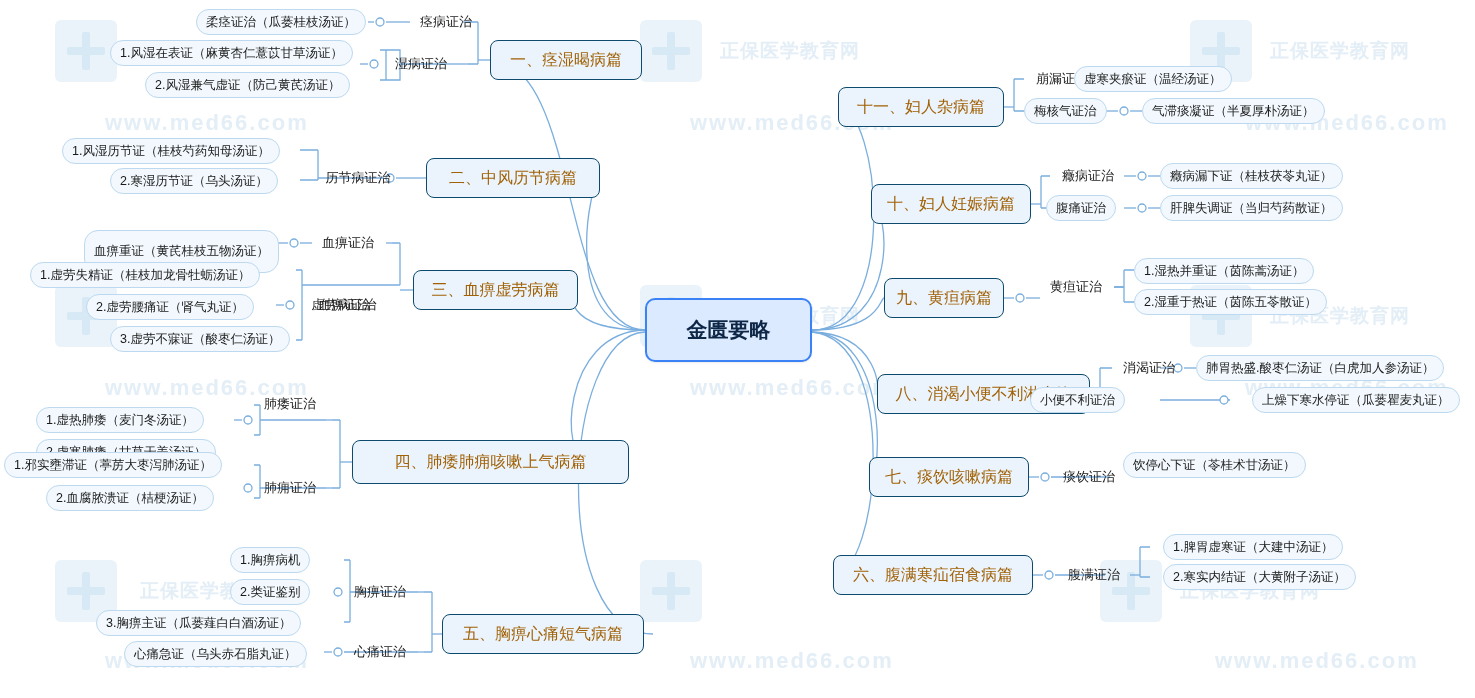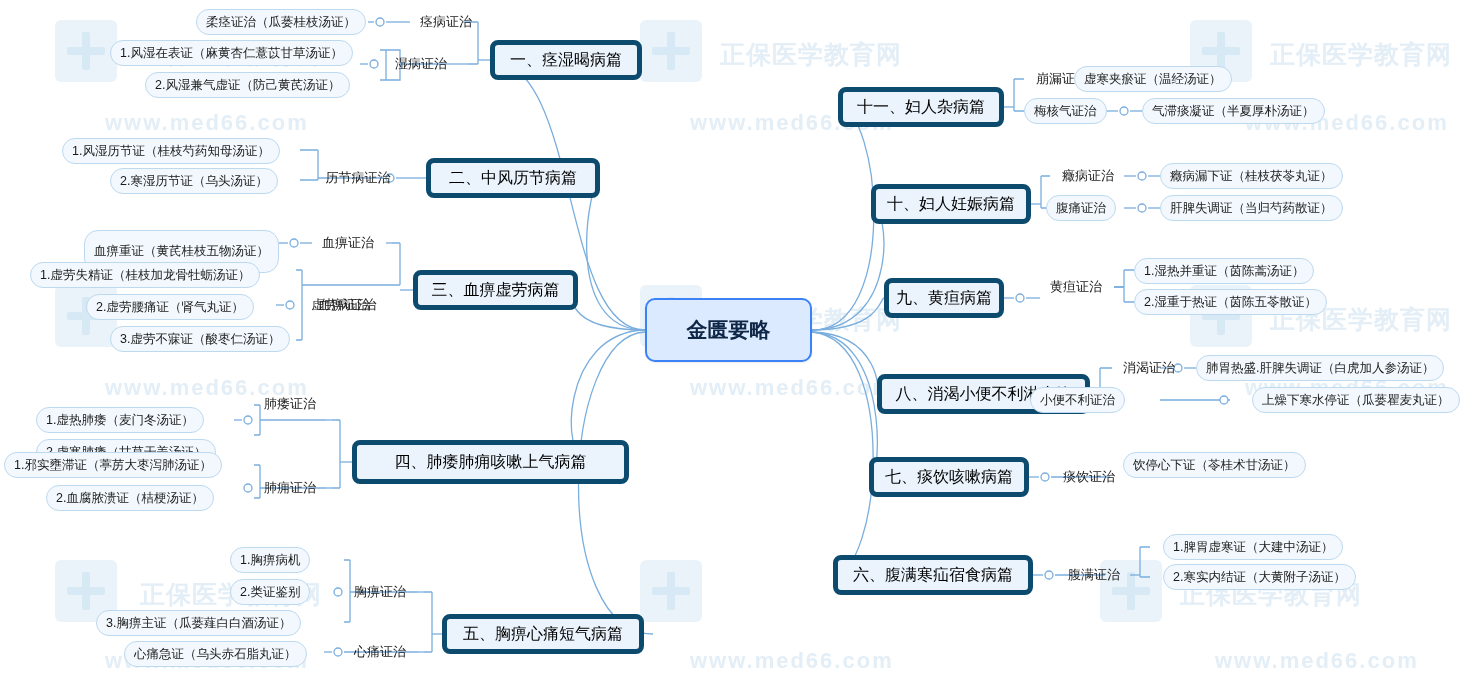--- a/index.html
+++ b/index.html
@@ -6,21 +6,21 @@
   body{
     width:1475px;height:698px;position:relative;overflow:hidden;
     background:#ffffff;
     font-family:"Liberation Sans","DejaVu Sans",sans-serif;
   }
   #root{position:absolute;left:0;top:0;width:1475px;height:698px;}
 
   
   .wm{position:absolute;pointer-events:none;user-select:none;}
   .wm-text{
-    color:#e3eef6;font-size:25px;font-weight:bold;letter-spacing:1px;
+    color:#e3eef6;font-size:19px;font-weight:bold;letter-spacing:1px;
     white-space:nowrap;font-family:"Liberation Sans",sans-serif;
   }
   .wm-url{
     color:#e3eef6;font-size:22px;font-weight:bold;letter-spacing:2px;
     white-space:nowrap;font-family:"Liberation Sans",sans-serif;
   }
   .wm-logo{
     width:62px;height:62px;border-radius:6px;
     background:#eaf3f9;
     position:absolute;
@@ -43,22 +43,22 @@
     display:flex;align-items:center;justify-content:center;
     white-space:nowrap;
     color:#1a1a1a;
   }
   .center{
     background:#dbeafe;border:2px solid #3b82f6;border-radius:10px;
     font-size:21px;font-weight:bold;color:#0f2747;
     box-shadow:0 1px 2px rgba(0,0,0,.08);
   }
   .lvl1{
-    background:#ebf4fd;border:5px solid #0c4a6e;border-radius:8px;
-    font-size:16px;color:#000000;
+    background:#ebf4fd;border:1px solid #0c4a6e;border-radius:8px;
+    font-size:16px;color:#a16207;
   }
   .lvl2{
     font-size:13px;color:#1a1a1a;background:transparent;border:none;
   }
   .lvl3{
     background:#f2f8fd;border:1px solid #bcd9ef;border-radius:14px;
     font-size:12.5px;color:#1a1a1a;padding:0 9px;
   }
 </style>
 </head>
@@ -307,21 +307,21 @@
   <div class="node lvl2" style="left:1058px;top:563px;width:72px;height:24px;">腹满证治</div>
   <div class="node lvl3" style="left:1163px;top:534px;height:26px;">1.脾胃虚寒证（大建中汤证）</div>
   <div class="node lvl3" style="left:1163px;top:564px;height:26px;">2.寒实内结证（大黄附子汤证）</div>
 
   <div class="node lvl1" style="left:869px;top:457px;width:160px;height:40px;">七、痰饮咳嗽病篇</div>
   <div class="node lvl2" style="left:1053px;top:465px;width:72px;height:24px;">痰饮证治</div>
   <div class="node lvl3" style="left:1123px;top:452px;height:26px;">饮停心下证（苓桂术甘汤证）</div>
 
   <div class="node lvl1" style="left:877px;top:374px;width:213px;height:40px;">八、消渴小便不利淋病篇</div>
   <div class="node lvl2" style="left:1113px;top:356px;width:72px;height:24px;">消渴证治</div>
-  <div class="node lvl3" style="left:1196px;top:355px;height:26px;">肺胃热盛.肝脾失调证（白虎加人参汤证）</div>
+  <div class="node lvl3" style="left:1196px;top:355px;height:26px;">肺胃热盛.酸枣仁汤证（白虎加人参汤证）</div>
   <div class="node lvl3" style="left:1030px;top:387px;height:26px;">小便不利证治</div>
   <div class="node lvl3" style="left:1252px;top:387px;height:26px;">上燥下寒水停证（瓜蒌瞿麦丸证）</div>
 
   <div class="node lvl1" style="left:884px;top:278px;width:120px;height:40px;">九、黄疸病篇</div>
   <div class="node lvl2" style="left:1040px;top:275px;width:72px;height:24px;">黄疸证治</div>
   <div class="node lvl3" style="left:1134px;top:258px;height:26px;">1.湿热并重证（茵陈蒿汤证）</div>
   <div class="node lvl3" style="left:1134px;top:289px;height:26px;">2.湿重于热证（茵陈五苓散证）</div>
 
   <div class="node lvl1" style="left:871px;top:184px;width:160px;height:40px;">十、妇人妊娠病篇</div>
   <div class="node lvl2" style="left:1052px;top:164px;width:72px;height:24px;">癥病证治</div>

